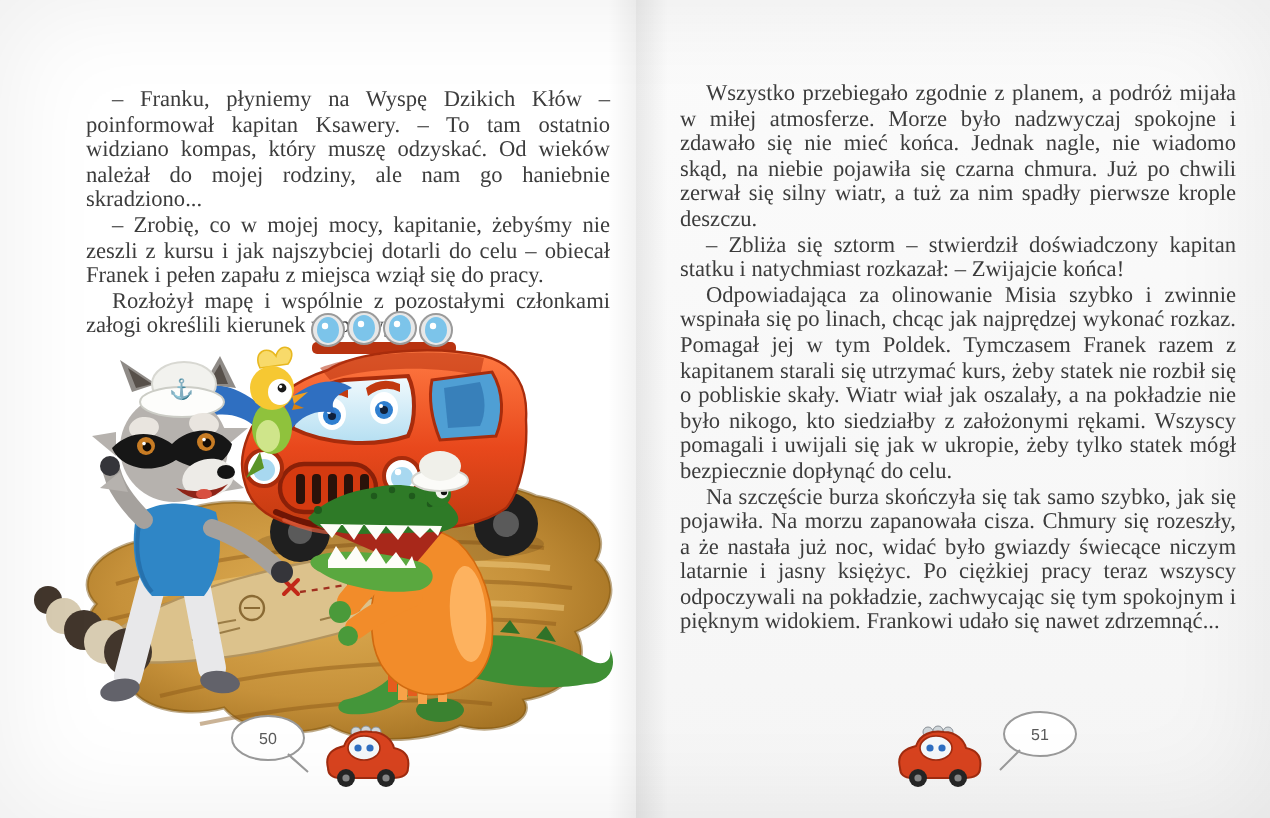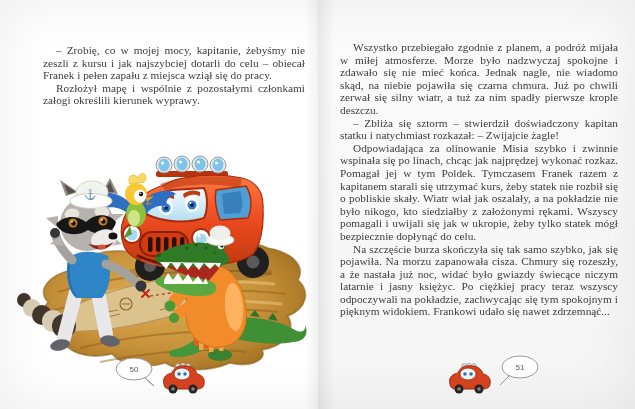--- a/index.html
+++ b/index.html
@@ -37,20 +37,21 @@
   .footer-right{position:absolute;left:120px;top:354px;}
   .bubble-num{font-family:"Liberation Sans",sans-serif;font-size:8px;fill:#5a5a5a;}
 </style>
 </head>
 <body>
 
 <div class="stage">
 
   <div class="page page-left">
     <div class="textblock text-left">
+      <p>– Franku, płyniemy na Wyspę Dzikich Kłów – poinformował kapitan Ksawery. – To tam ostatnio widziano kompas, który muszę odzyskać. Od wieków należał do mojej rodziny, ale nam go haniebnie skradziono...</p>
       <p>– Zrobię, co w mojej mocy, kapitanie, żebyśmy nie zeszli z kursu i jak najszybciej dotarli do celu – obiecał Franek i pełen zapału z miejsca wziął się do pracy.</p>
       <p>Rozłożył mapę i wspólnie z pozostałymi członkami załogi określili kierunek wyprawy.</p>
     </div>
 
     <svg class="illustration" viewBox="0 0 300 222">
       <defs>
         <radialGradient id="woodGrad" cx="45%" cy="45%" r="65%">
           <stop offset="0%" stop-color="#dfae54"></stop>
           <stop offset="60%" stop-color="#c6913a"></stop>
           <stop offset="100%" stop-color="#9d6c1e"></stop>
@@ -303,21 +304,21 @@
           <circle cx="13" cy="27" r="1.8" fill="#888888"></circle>
         <circle cx="33" cy="27" r="4.5" fill="#252525"></circle>
           <circle cx="33" cy="27" r="1.8" fill="#888888"></circle>
       </g>
     </svg>
   </div>
 
   <div class="page page-right">
     <div class="textblock text-right">
       <p>Wszystko przebiegało zgodnie z planem, a podróż mijała w miłej atmosferze. Morze było nadzwyczaj spokojne i zdawało się nie mieć końca. Jednak nagle, nie wiadomo skąd, na niebie pojawiła się czarna chmura. Już po chwili zerwał się silny wiatr, a tuż za nim spadły pierwsze krople deszczu.</p>
-      <p>– Zbliża się sztorm – stwierdził doświadczony kapitan statku i natychmiast rozkazał: – Zwijajcie żagle!</p>
+      <p>– Zbliża się sztorm – stwierdził doświadczony kapitan statku i natychmiast rozkazał: – Zwijajcie końca!</p>
       <p>Odpowiadająca za olinowanie Misia szybko i zwinnie wspinała się po linach, chcąc jak najprędzej wykonać rozkaz. Pomagał jej w tym Poldek. Tymczasem Franek razem z kapitanem starali się utrzymać kurs, żeby statek nie rozbił się o pobliskie skały. Wiatr wiał jak oszalały, a na pokładzie nie było nikogo, kto siedziałby z założonymi rękami. Wszyscy pomagali i uwijali się jak w ukropie, żeby tylko statek mógł bezpiecznie dopłynąć do celu.</p>
       <p>Na szczęście burza skończyła się tak samo szybko, jak się pojawiła. Na morzu zapanowała cisza. Chmury się rozeszły, a że nastała już noc, widać było gwiazdy świecące niczym latarnie i jasny księżyc. Po ciężkiej pracy teraz wszyscy odpoczywali na pokładzie, zachwycając się tym spokojnym i pięknym widokiem. Frankowi udało się nawet zdrzemnąć...</p>
     </div>
 
     <svg class="footer-right" width="104" height="46" viewBox="0 0 104 46">
       <g transform="translate(8,8)">
         <circle cx="18" cy="4" r="2.5" fill="#cfd6da" stroke="#8a9096" stroke-width="0.5"></circle>
         <circle cx="23" cy="3.5" r="2.5" fill="#cfd6da" stroke="#8a9096" stroke-width="0.5"></circle>
         <circle cx="28" cy="4" r="2.5" fill="#cfd6da" stroke="#8a9096" stroke-width="0.5"></circle>
         <path d="M4,22 C2,14 8,12 12,11 C14,5 20,3 26,4 C32,4 36,8 37,12 C42,13 45,16 44,22 C44,26 40,27 36,27 L10,27 C6,27 4,25 4,22 Z" fill="#d8431f" stroke="#a02c10" stroke-width="1"></path>

